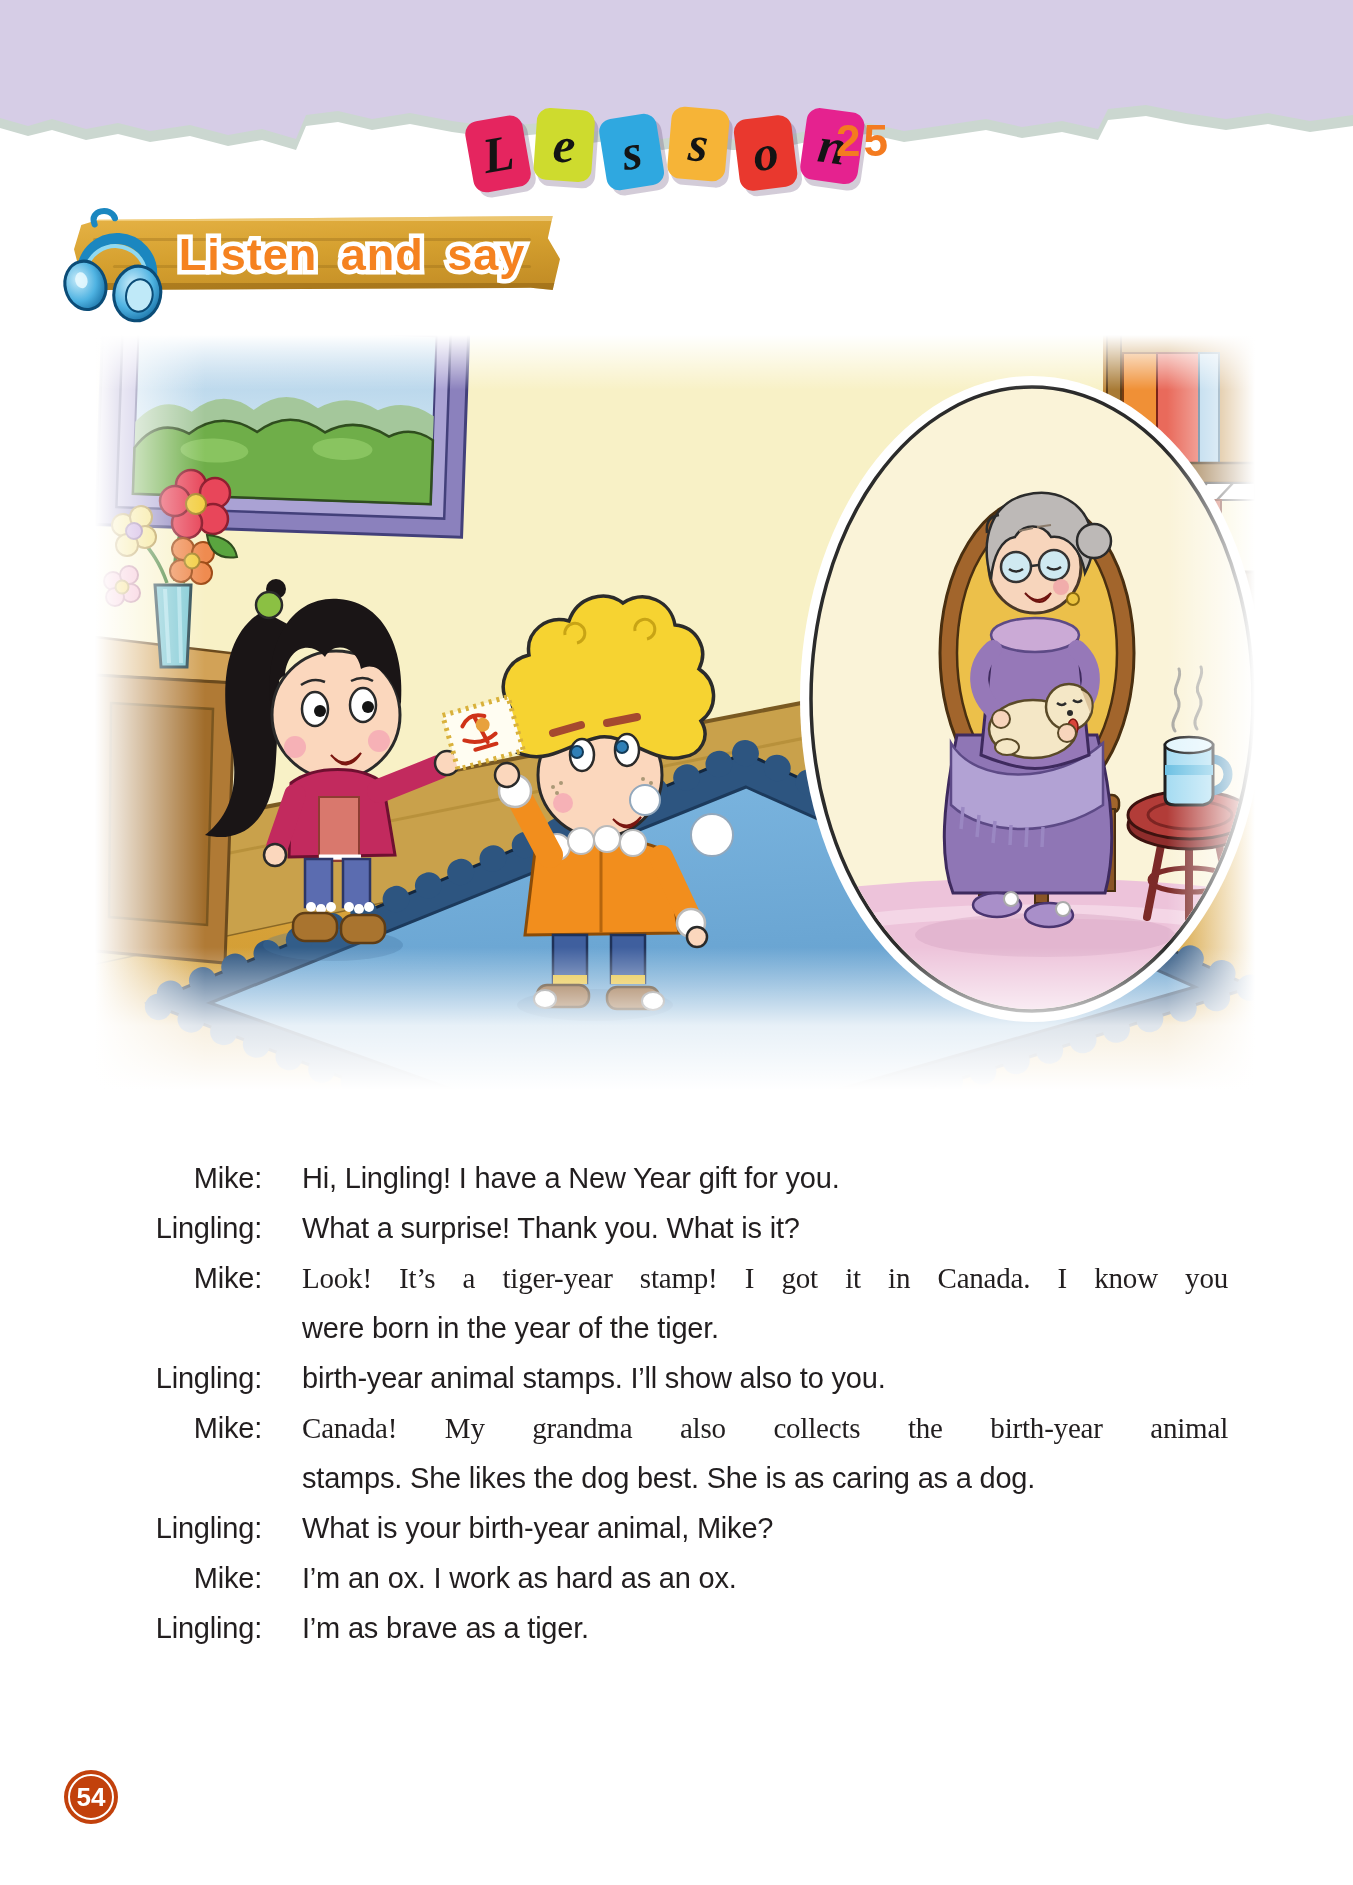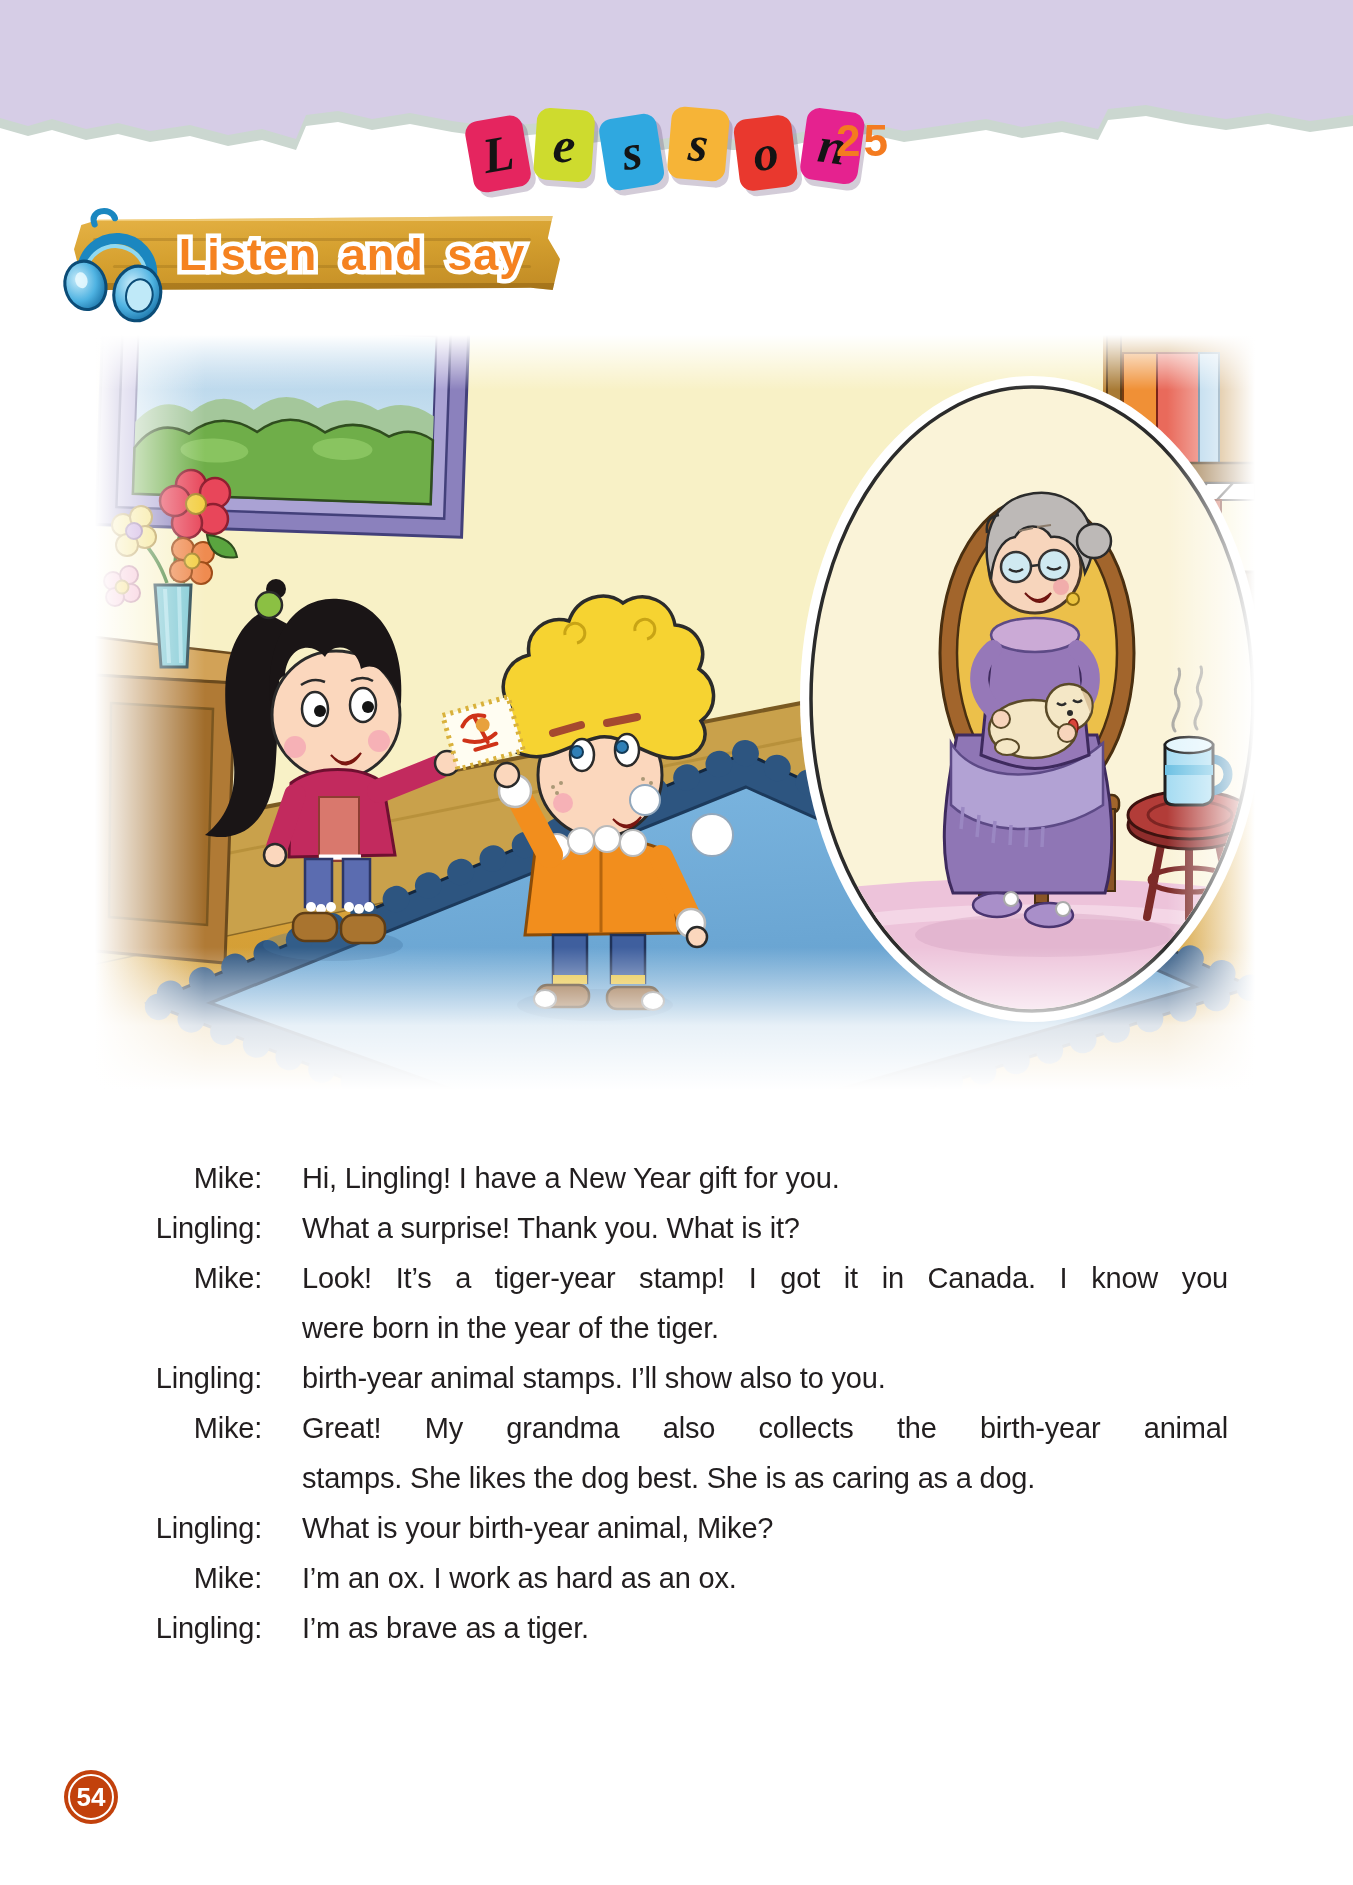--- a/index.html
+++ b/index.html
@@ -28,21 +28,21 @@
   .plank::after{content:"";position:absolute;left:8%;top:66%;width:86%;height:3px;background:rgba(120,80,15,.22);border-radius:2px;}
   .banner-text{position:absolute;inset:0;}
   .headphones{position:absolute;left:-16px;top:-12px;width:122px;height:122px;}
   
   .illu{position:absolute;left:95px;top:335px;width:1160px;height:755px;}
   
   .dialogue{position:absolute;left:110px;top:1153px;width:1118px;color:#221e1f;
             font-size:29px;line-height:50px;letter-spacing:-0.2px;}
   .turn{display:grid;grid-template-columns:152px 1fr;column-gap:40px;}
   .speaker{text-align:right;white-space:nowrap;}
-  .line.just{text-align:justify;text-align-last:justify;}
+  .line.just{text-align:justify;text-align-last:justify;font-family:Liberation Serif, serif;}
   
   .badge{position:absolute;left:64px;top:1770px;width:54px;height:54px;border-radius:50%;
          display:flex;align-items:center;justify-content:center;
          font-size:26px;font-weight:bold;color:#ffffff;}
   .badge::after{content:"";position:absolute;inset:4px;border:2.5px solid #ffffff;border-radius:50%;}
 </style>
 </head>
 <body>
 
 <div class="page">
@@ -397,21 +397,21 @@
     </div>
     <div class="turn">
       <div class="speaker">Lingling:</div>
       <div class="lines">
         <div class="line">birth-year animal stamps. I’ll show also to you.</div>
       </div>
     </div>
     <div class="turn">
       <div class="speaker">Mike:</div>
       <div class="lines">
-        <div class="line just">Great! My grandma also collects the birth-year animal</div>
+        <div class="line just">Canada! My grandma also collects the birth-year animal</div>
         <div class="line">stamps. She likes the dog best. She is as caring as a dog.</div>
       </div>
     </div>
     <div class="turn">
       <div class="speaker">Lingling:</div>
       <div class="lines">
           <div class="line">What is your birth-year animal, Mike?</div>
         </div>
     </div>
     <div class="turn">

